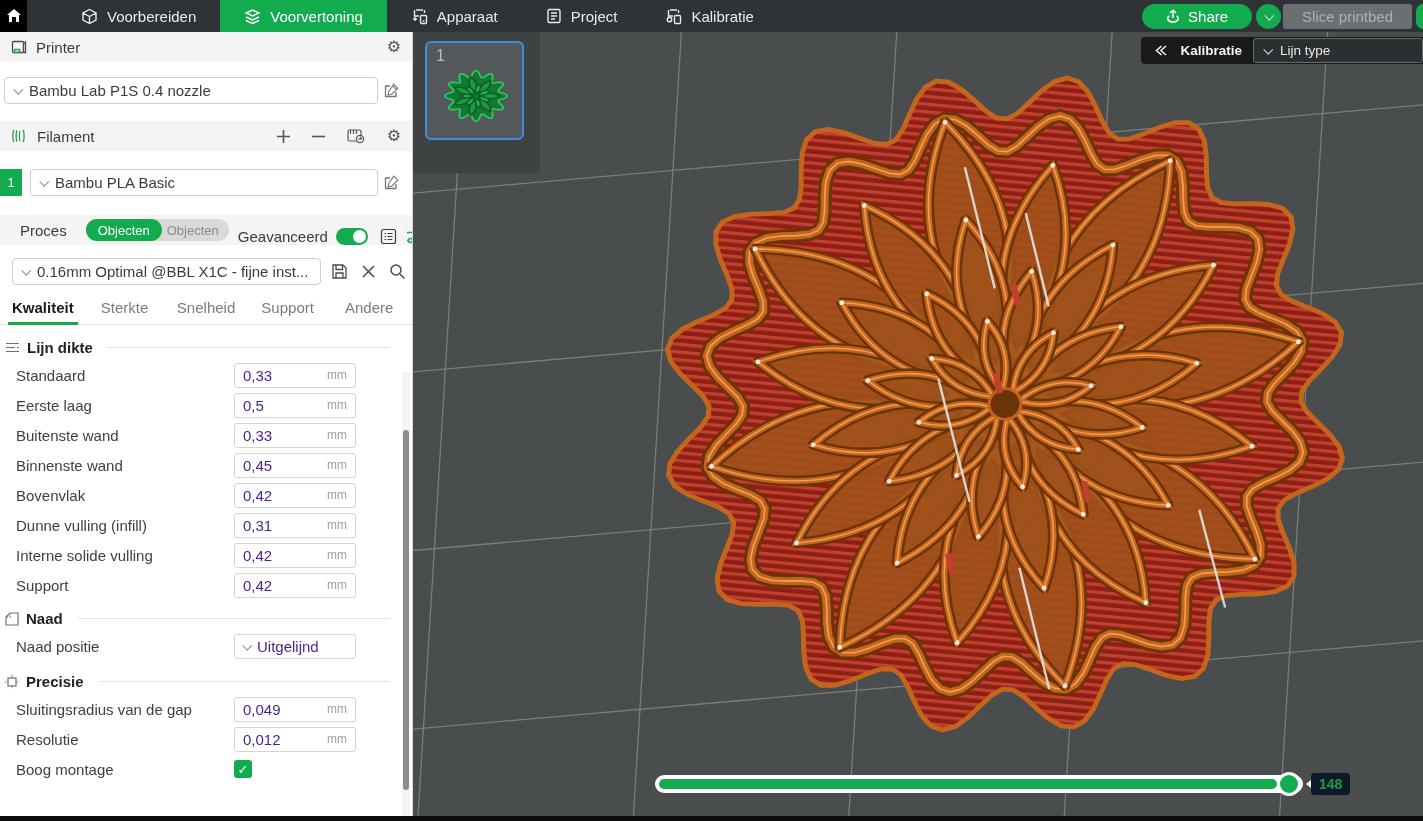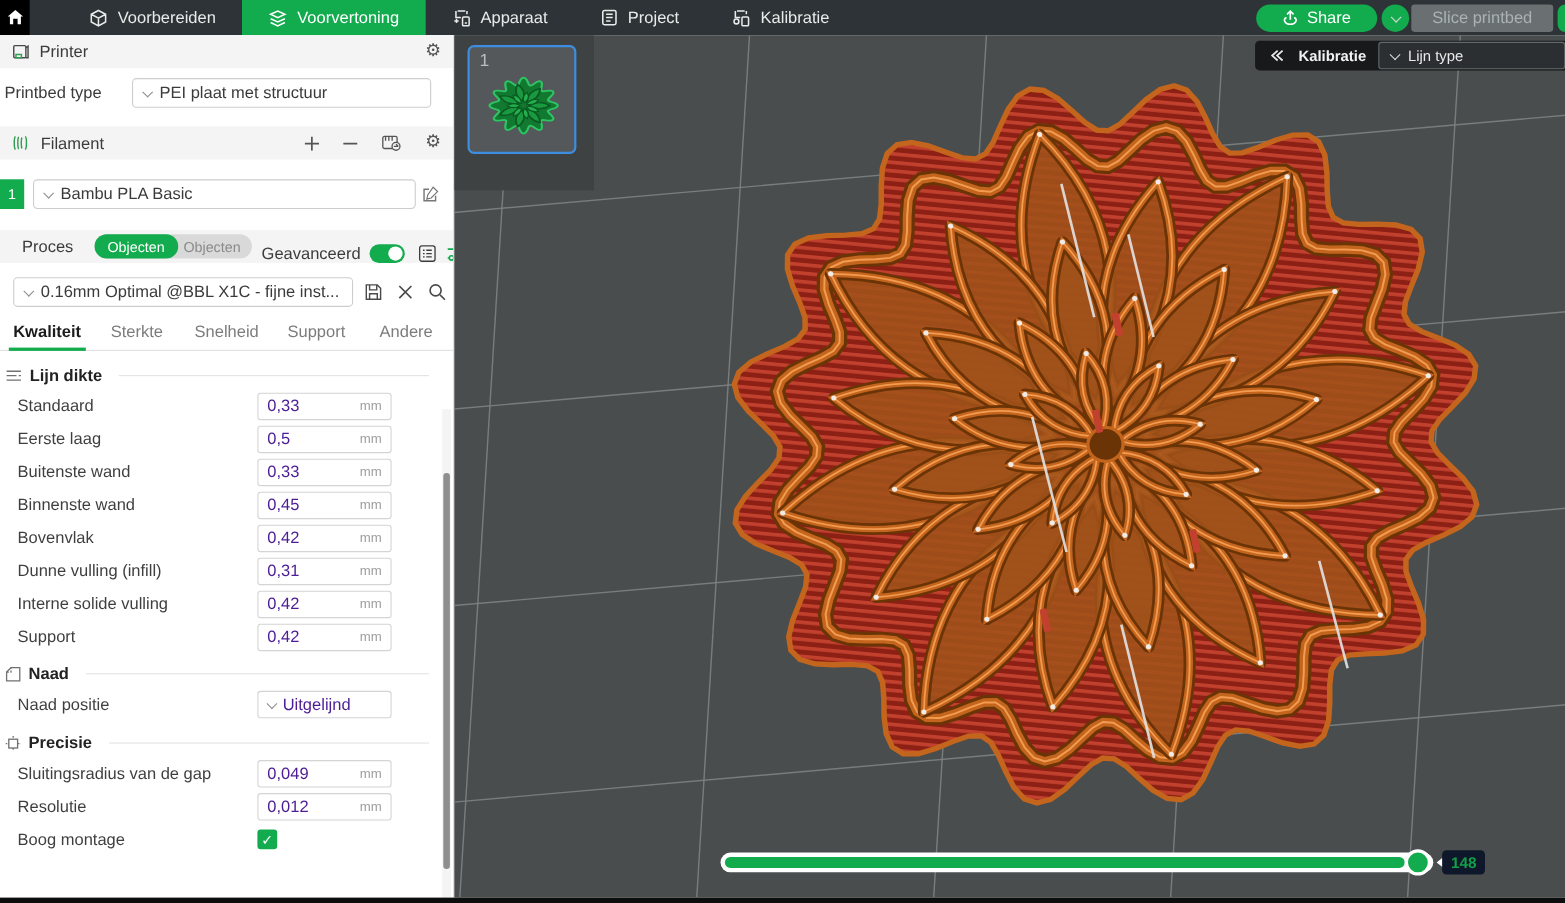--- a/index.html
+++ b/index.html
@@ -163,25 +163,30 @@
     <div class="sec-head">
       <svg width="16" height="16" viewBox="0 0 16 16" fill="none" stroke="#4a4a4a" stroke-width="1.3">
           <rect x="1.5" y="2.5" width="11" height="11" rx="1"></rect>
           <path d="M12.5 4.5 L14.5 3 V13.5 L12.5 13.5"></path>
           <path d="M3.5 10.5 H8.5 V13.5 H3.5 Z" stroke="#2f9e52"></path>
         </svg>
       <span>Printer</span>
       <span class="gear">⚙</span>
     </div>
     <div class="row-pad">
-      <div class="hrow" style="margin-top:9px;">
-        <span class="lbl" style="width:116px;">Printbed type</span>
-        <div class="combo" style="flex:1; margin-right:12px;">
+      <div class="hrow" style="margin-top:15px;">
+        <div class="combo" style="flex:1;">
           <span class="cv"></span>
-          <span class="txt">PEI plaat met structuur</span>
+          <span class="txt">Bambu Lab P1S 0.4 nozzle</span>
+        </div>
+        <div class="editic">
+          <svg width="16" height="16" viewBox="0 0 16 16" fill="none" stroke="#777" stroke-width="1.3">
+              <path d="M13 9 V13.5 H2.5 V3 H7"></path>
+              <path d="M9.5 2.5 L13.5 6.5 M10.8 1.2 L14.8 5.2 L9 11 L5 12 L6 8 Z" stroke-width="1.1"></path>
+            </svg>
         </div>
       </div>
     </div>
 
     <div class="sec-head" style="margin-top:17px;">
       <svg width="17" height="16" viewBox="0 0 17 16" fill="none" stroke="#2f9e52" stroke-width="1.3">
           <path d="M3 2 C1.6 3.6 1.6 12.4 3 14"></path>
           <path d="M6 2.5 C4.9 4 4.9 12 6 13.5"></path>
           <path d="M9 3 C8.1 4.4 8.1 11.6 9 13"></path>
           <path d="M12 2 C13.4 3.6 13.4 12.4 12 14"></path>

